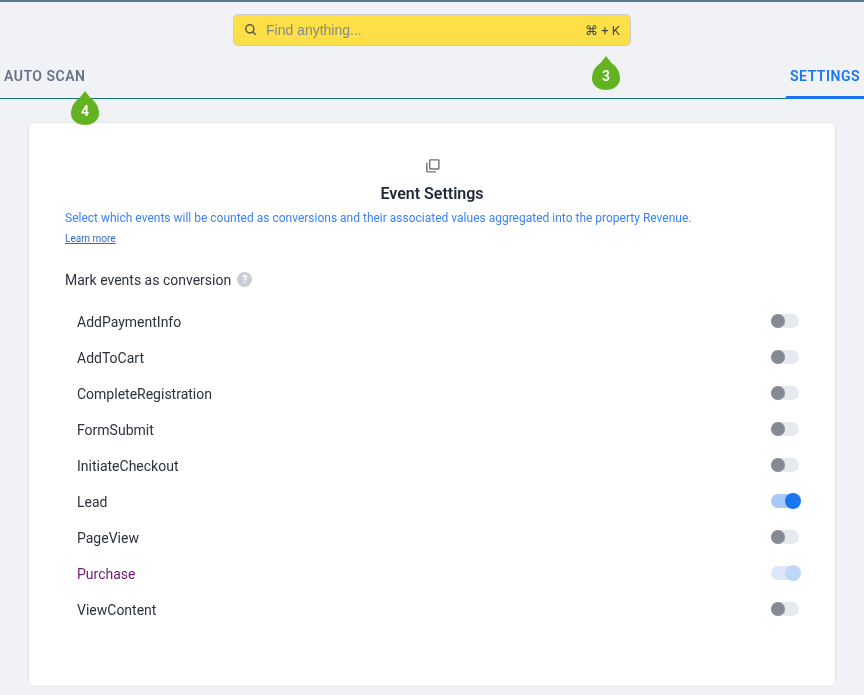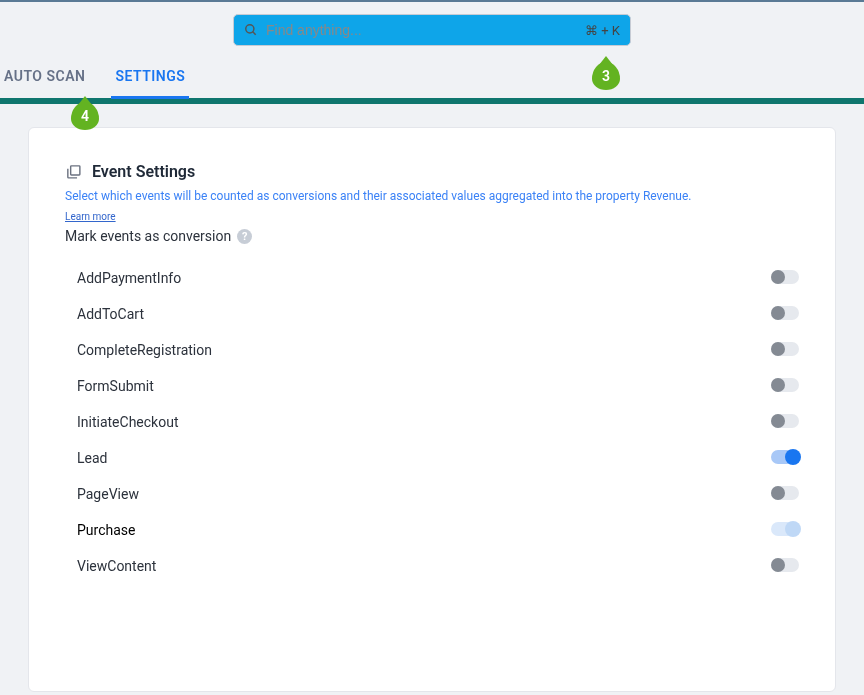--- a/index.html
+++ b/index.html
@@ -18,21 +18,21 @@
     .search-wrap {
       display: flex;
       justify-content: center;
       margin-bottom: 14px;
     }
     .search-bar {
       width: 398px;
       height: 32px;
       border: 1px solid #c6cbd4;
       border-radius: 5px;
-      background: #0ea5e9;
+      background: #fde047;
       display: flex;
       align-items: center;
       padding: 0 10px;
       gap: 8px;
     }
     .search-icon {
       color: #555;
       flex-shrink: 0;
       display: flex;
       align-items: center;
@@ -46,24 +46,24 @@
       background: transparent;
     }
     .search-input::placeholder { color: #888; }
     .kbd {
       font-size: 13px;
       color: #444;
       font-family: inherit;
     }
     .tabs {
       display: flex;
-      justify-content: flex-start;
-      gap: 22px;
-      position: relative;
-      border-bottom: 6px solid #0f766e;
+      justify-content: space-between;
+      gap: 56px;
+      position: relative;
+      border-bottom: 1px solid #0f766e;
     }
     .tab {
       font-size: 14px;
       font-weight: 600;
       letter-spacing: 0.5px;
       color: #667187;
       padding: 8px 4px 14px 4px;
       cursor: pointer;
       display: flex;
       align-items: center;
@@ -118,42 +118,43 @@
     }
     .callout.c4 {
       top: -26px;
       left: 42px;
     }
     .section-header {
       display: flex;
       align-items: center;
       gap: 10px;
       margin-bottom: 6px;
+      flex-direction: column;
     }
     .copy-icon { color: #6b7280; display: flex; }
     .section-title {
       font-size: 16px;
       font-weight: 600;
       color: #1f2937;
     }
     .section-desc {
       font-size: 12px;
       color: #3b82f6;
       line-height: 1.5;
     }
     .learn-link {
       color: #3366cc;
       text-decoration: underline;
       font-size: 10px;
       cursor: pointer;
     }
     .mark-row {
-      margin-top: 4px;
-      display: flex;
-      align-items: center;
+      margin-top: 26px;
+      display: flex;
+      align-items: flex-start;
       gap: 6px;
       font-size: 14px;
       color: #2c323c;
       margin-bottom: 16px;
     }
     .help-icon {
       width: 15px; height: 15px;
       border-radius: 50%;
       background: #c7cdd6;
       color: #fff;
@@ -165,21 +166,21 @@
     }
     .events { padding-left: 12px; }
     .event-row {
       display: flex;
       align-items: flex-start;
       justify-content: space-between;
       padding: 10px 0;
       font-size: 14px;
       color: #2c323c;
     }
-    .event-row.faded { color: #000000; }
+    .event-row.faded { color: #701a75; }
     .toggle {
       width: 28px;
       height: 14px;
       border-radius: 14px;
       position: relative;
       cursor: pointer;
       flex-shrink: 0;
     }
     .toggle .knob {
       position: absolute;

